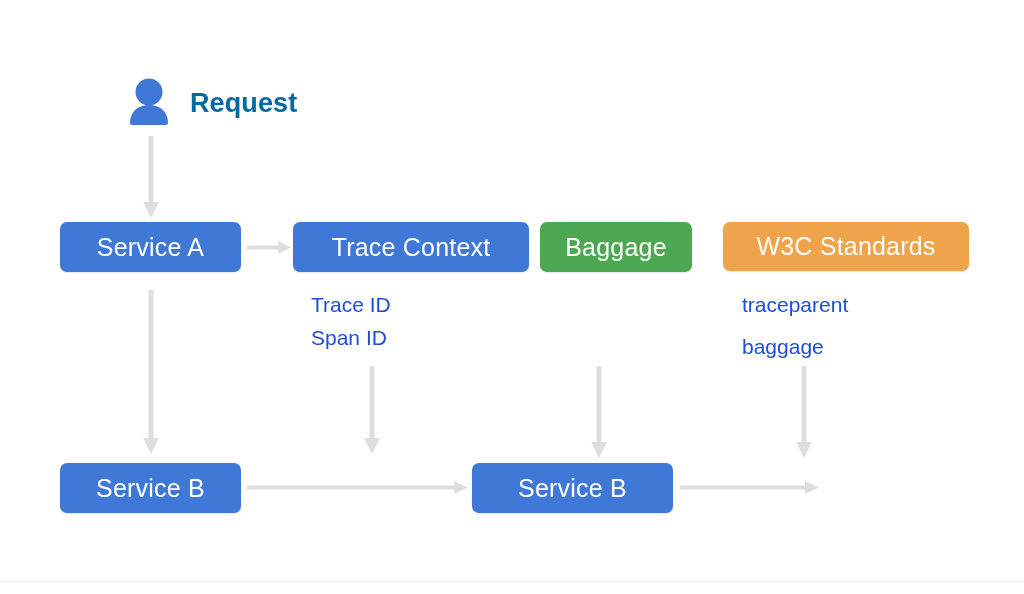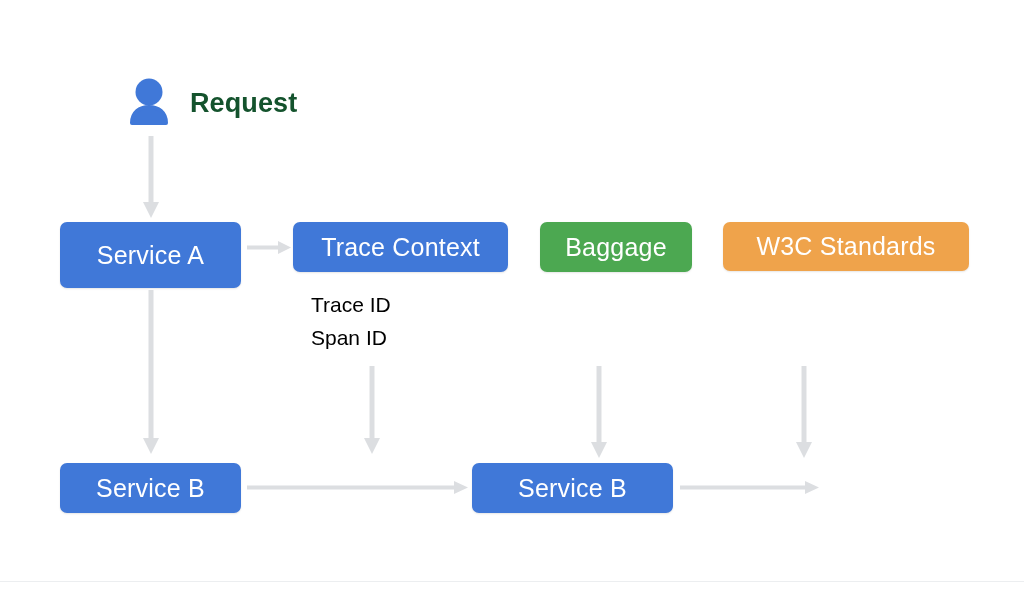--- a/index.html
+++ b/index.html
@@ -34,31 +34,31 @@
     box-shadow: 0 1px 2px rgba(0,0,0,0.10);
     box-sizing: border-box;
   }
   .node.blue   { background: #4078D8; }
   .node.green  { background: #4CA851; }
   .node.orange { background: #EFA34B; }
 
   
   .caption {
     position: absolute;
-    color: #000000;
+    color: #1d4ed8;
     font-size: 21px;
     line-height: 33px;
     white-space: pre-line;
   }
   .caption.wide-lines { line-height: 42px; }
 
   
   .request-label {
     position: absolute;
-    color: #14532d;
+    color: #0369a1;
     font-size: 27px;
     font-weight: 700;
     letter-spacing: 0.1px;
     white-space: nowrap;
   }
 
   
   .avatar {
     position: absolute;
   }
@@ -88,45 +88,47 @@
     <path d="M7 47 C7 36.5 14.5 31 24 31 C33.5 31 41 36.5 41 47 Z" fill="#4078D8" stroke="#4078D8" stroke-width="4" stroke-linejoin="round"></path>
   </svg>
 
   <div class="request-label" style="left:190px; top:88px;">Request</div>
 
   <svg class="arrow" style="left:140px; top:136px;" width="22" height="86">
     <line x1="11" y1="0" x2="11" y2="70" stroke="#dcdee1" stroke-width="5"></line>
     <polygon points="3,66 19,66 11,82" fill="#dcdee1"></polygon>
   </svg>
 
-  <div class="node blue" style="left:60px; top:222px; width:181px; height:66px;">
+  <div class="node blue" style="left:60px; top:222px; width:181px; height:50px;">
     <span>Service A</span>
   </div>
 
-  <div class="node blue" style="left:293px; top:222px; width:215px; height:50px;justify-content:center;">
+  <div class="node blue" style="left:293px; top:222px; width:236px; height:50px;justify-content:center;">
     <span>Trace Context</span>
   </div>
 
   <div class="node green" style="left:540px; top:222px; width:152px; height:50px;">
     <span>Baggage</span>
   </div>
 
   <div class="node orange" style="left:723px; top:222px; width:246px; height:49px;">
     <span>W3C Standards</span>
   </div>
 
   <svg class="arrow" style="left:247px; top:238px;" width="46" height="20">
     <line x1="0" y1="9.5" x2="34" y2="9.5" stroke="#dcdee1" stroke-width="4"></line>
     <polygon points="31,3 31,16 44,9.5" fill="#dcdee1"></polygon>
   </svg>
 
   <div class="caption" style="left:311px; top:288px;">Trace ID
 Span ID</div>
 
 
+  <div class="caption wide-lines" style="left:742px; top:284px;">traceparent
+baggage</div>
 
   <svg class="arrow" style="left:140px; top:290px;" width="22" height="168">
     <line x1="11" y1="0" x2="11" y2="152" stroke="#dcdee1" stroke-width="5"></line>
     <polygon points="3,148 19,148 11,164" fill="#dcdee1"></polygon>
   </svg>
 
   <svg class="arrow" style="left:361px; top:366px;" width="22" height="92">
     <line x1="11" y1="0" x2="11" y2="76" stroke="#dcdee1" stroke-width="5"></line>
     <polygon points="3,72 19,72 11,88" fill="#dcdee1"></polygon>
   </svg>

